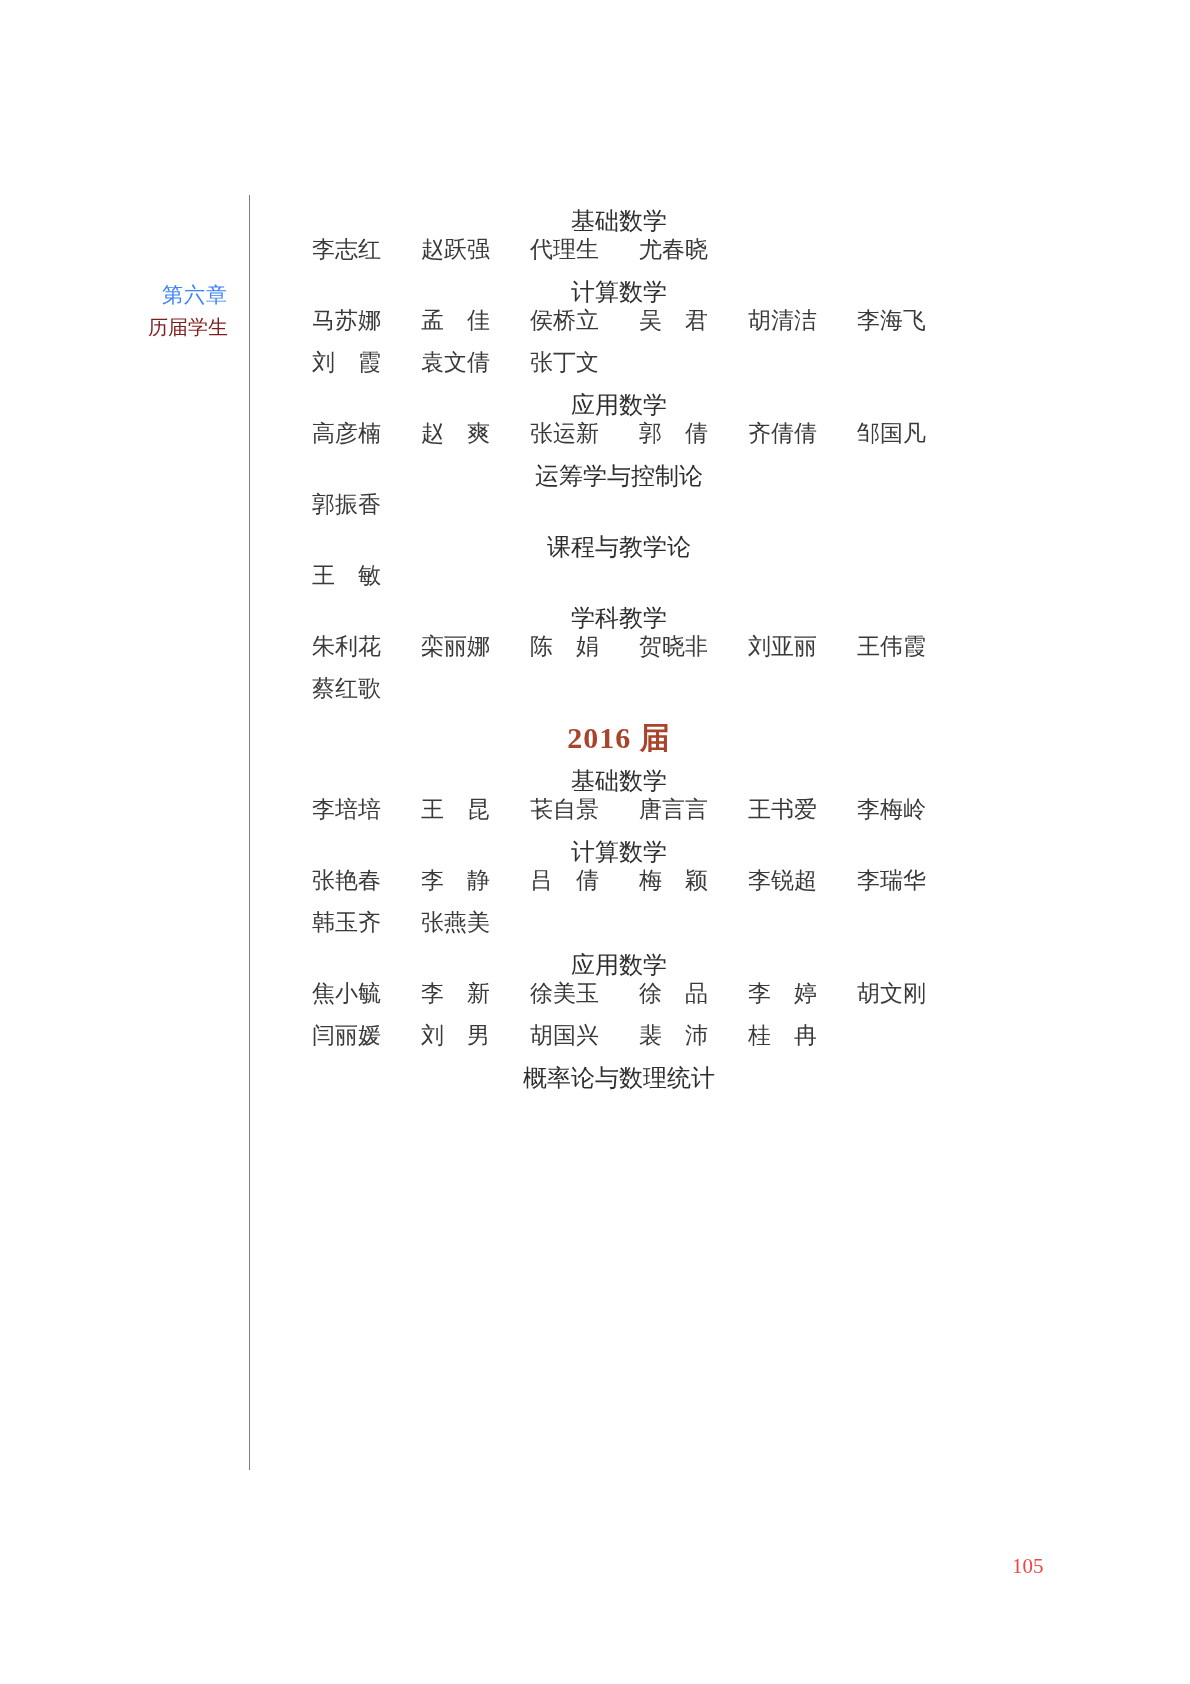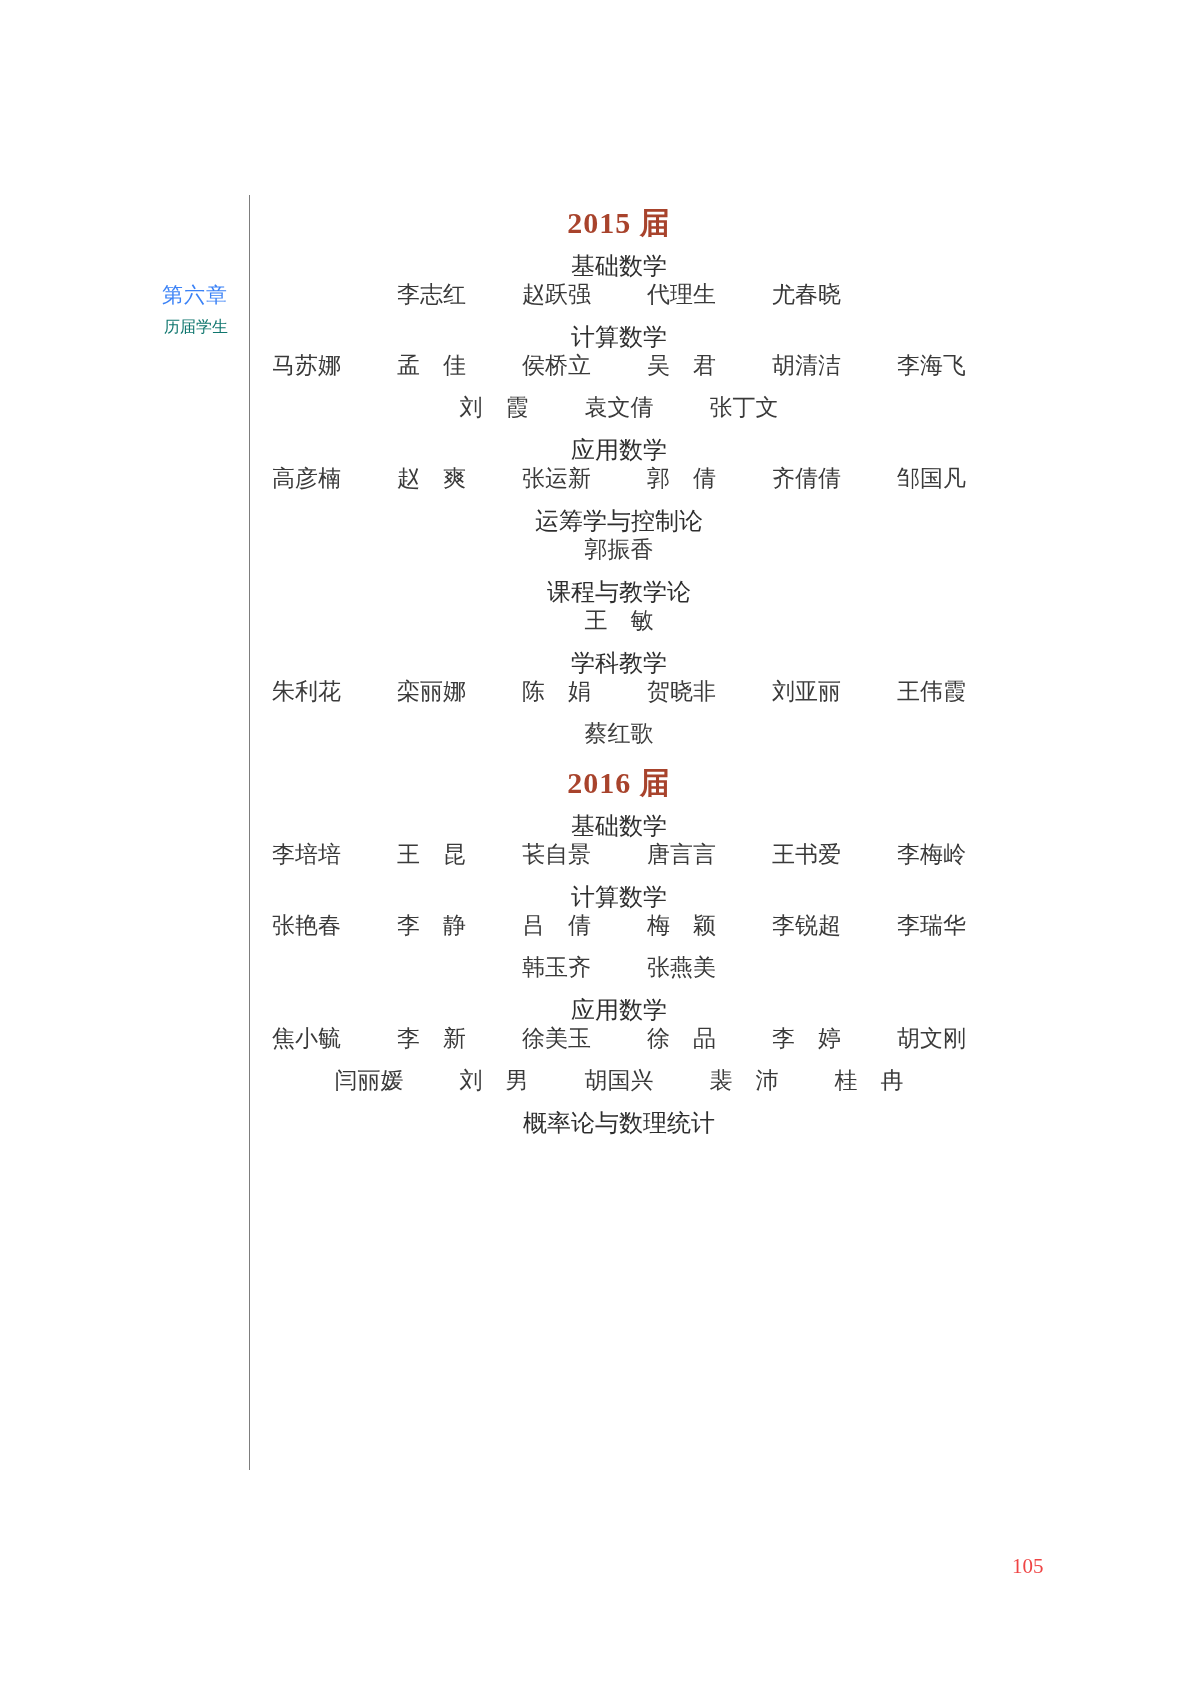--- a/index.html
+++ b/index.html
@@ -28,23 +28,23 @@
     text-align: right;
   }
   .chapter-title {
     font-size: 21px;
     line-height: 25px;
     color: #3b82f6;
     letter-spacing: 1px;
   }
   .chapter-subtitle {
     margin-top: 9px;
-    font-size: 16px;
+    font-size: 20px;
     line-height: 20px;
-    color: #0f766e;
+    color: #7f1d1d;
   }
   .content {
     position: absolute;
     left: 312px;
     top: 204px;
     width: 614px;
   }
   .section + .section { margin-top: 8px; }
   .year-title {
     text-align: center;
@@ -60,25 +60,24 @@
     text-align: center;
     font-family: "Liberation Sans", sans-serif;
     font-size: 24px;
     height: 24px;
     line-height: 24px;
     margin: 5px 0;
     color: #2e2e2e;
   }
   .name-row {
     display: flex;
-    gap: 56px;
+    gap: 40px;
     height: 24px;
     line-height: 24px;
     margin-bottom: 18px;
-    justify-content: center;
   }
   .name {
     display: inline-block;
     width: 69px;
     font-size: 23px;
     white-space: nowrap;
     overflow: visible;
     color: #3a3a3a;
   }
   .name.two { letter-spacing: 1em; }
@@ -96,21 +95,20 @@
 <div class="page">
   <div class="sidebar">
     <div class="chapter-title">第六章</div>
     <div class="chapter-subtitle">历届学生</div>
   </div>
 
   <div class="vline"></div>
 
   <div class="content">
       <div class="section">
-        <div class="year-title">2015 届</div>
         <div class="major-heading">基础数学</div>
         <div class="name-row">
           <span class="name">李志红</span>
           <span class="name">赵跃强</span>
           <span class="name">代理生</span>
           <span class="name">尤春晓</span>
         </div>
         <div class="major-heading">计算数学</div>
         <div class="name-row">
           <span class="name">马苏娜</span>

